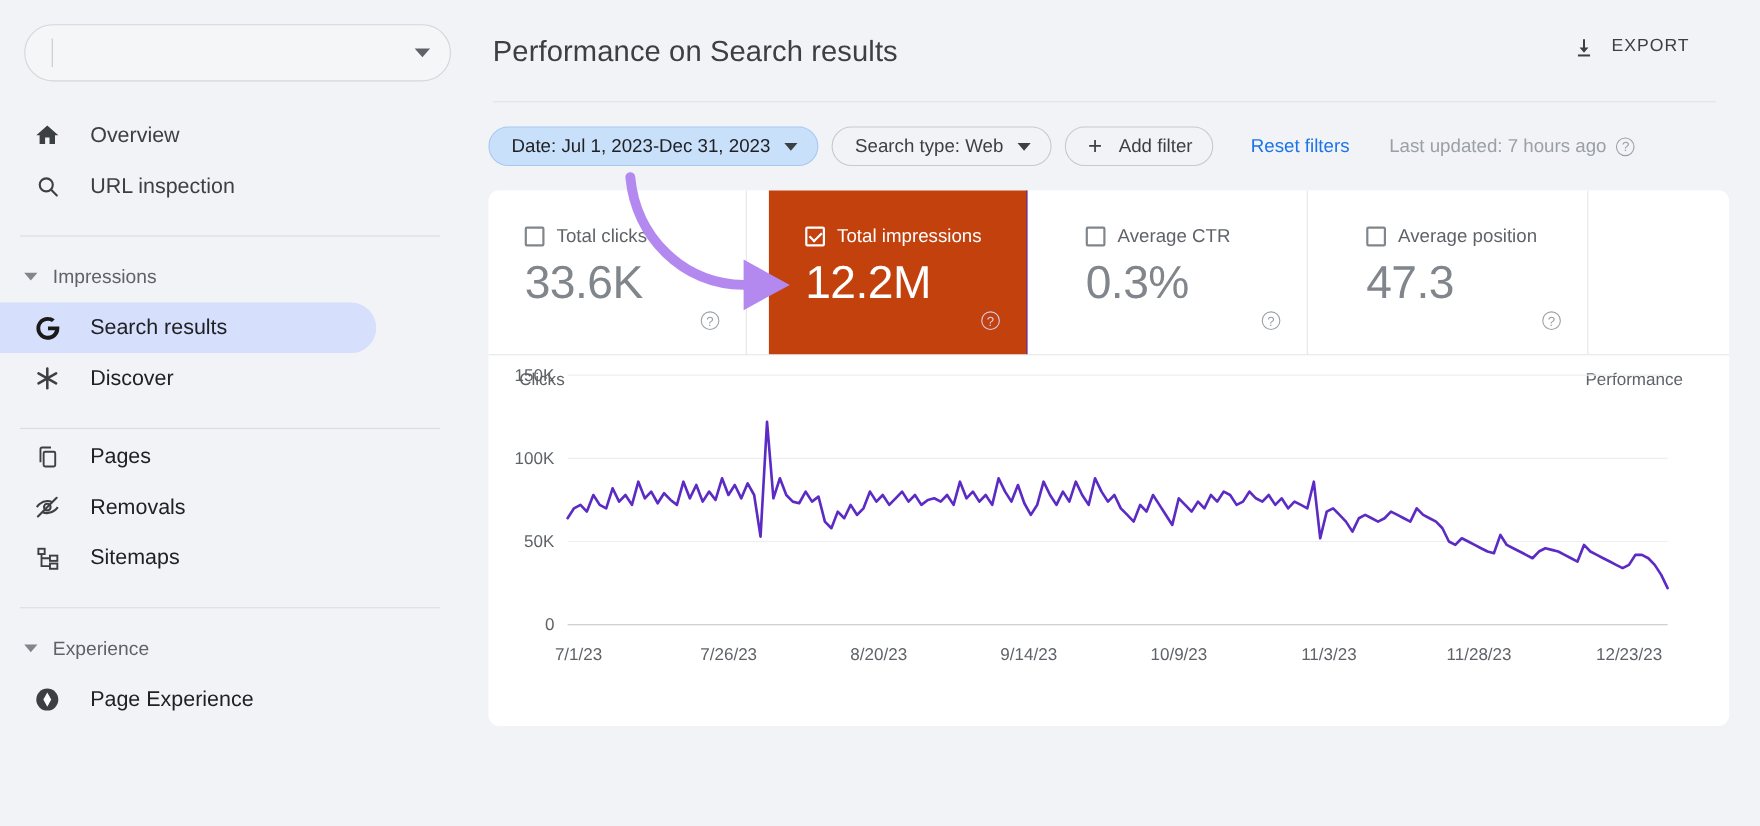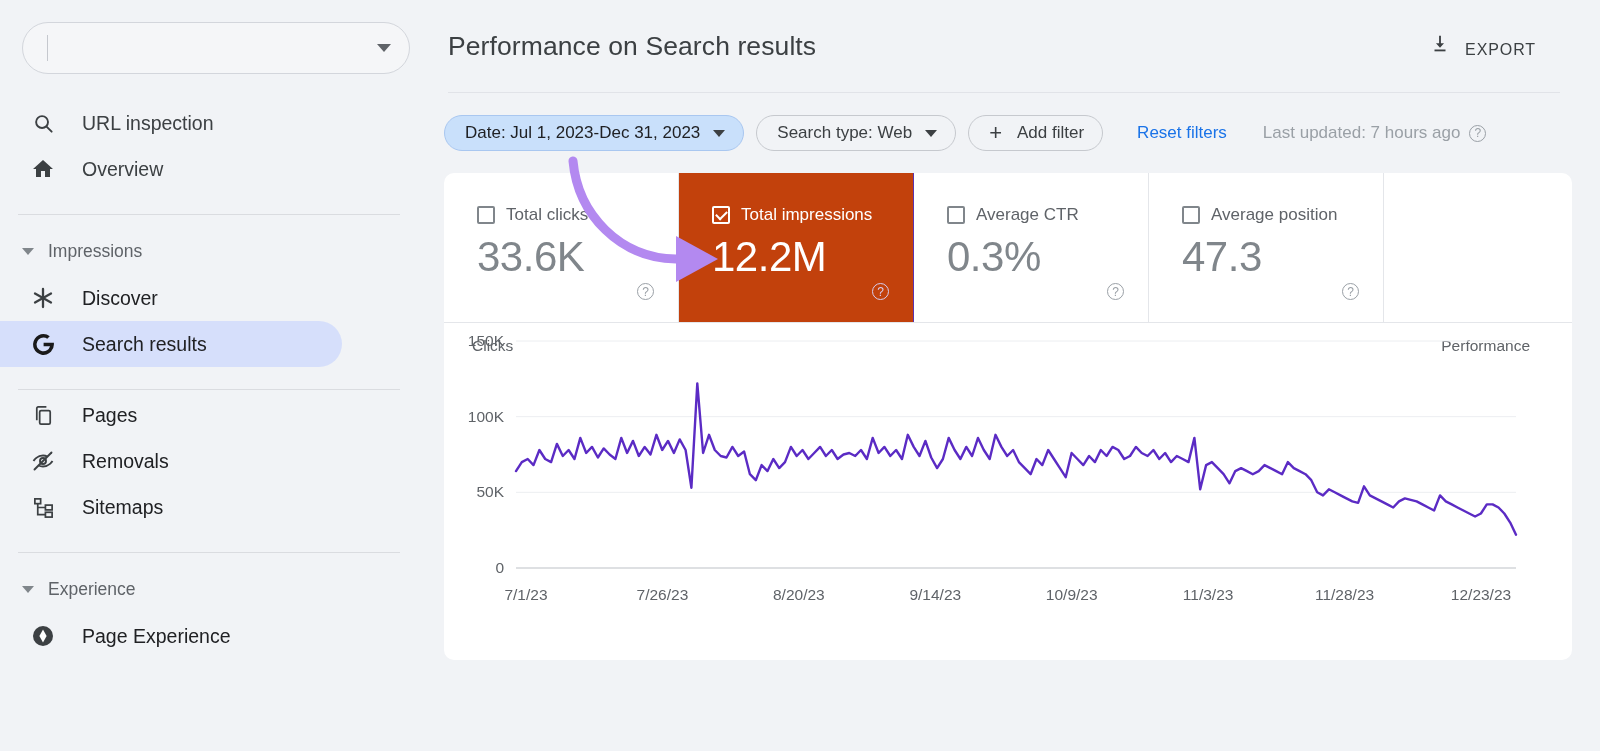--- a/index.html
+++ b/index.html
@@ -44,21 +44,21 @@
     border-right: 6px solid transparent; border-top: 7px solid #80868b;
   }
   .nav-sub { margin-top: 2px; }
   .nav-sub .nav-item { font-size: 19.5px; color: #202124; }
 
   
   .main { flex: 1; position: relative; padding: 0 28px 0 0; }
   .main-head { display: flex; align-items: center; height: 92px; padding-left: 18px; }
   .page-title { font-size: 26.5px; color: #3c4043; font-weight: 400; letter-spacing: .1px; }
   .export-btn {
-    margin-left: auto; display: flex; align-items: flex-end; gap: 14px;
+    margin-left: auto; display: flex; align-items: flex-start; gap: 14px;
     color: #3c4043; font-size: 16px; letter-spacing: .9px; cursor: pointer; padding-right: 36px;
   }
   .head-divider { height: 1px; background: #e1e3e8; margin-left: 18px; margin-right: 12px; }
 
   .filter-row { display: flex; align-items: center; gap: 12px; padding: 22px 0 0 14px; }
   .chip {
     height: 36px; border-radius: 20px; border: 1px solid #c6c9ce;
     display: flex; align-items: center; gap: 13px; padding: 0 18px 0 20px;
     font-size: 17px; color: #3c4043; background: transparent; cursor: pointer; white-space: nowrap;
   }
@@ -75,21 +75,21 @@
     width: 17px; height: 17px; border-radius: 50%; border: 1.4px solid #9aa0a6;
     color: #9aa0a6; font-size: 12px; display: flex; align-items: center;
     justify-content: center; line-height: 1; cursor: pointer; flex: 0 0 17px;
   }
 
   
   .panel {
     margin: 22px 0 0 14px; background: #fff; border-radius: 10px;
     height: 487px; overflow: hidden; position: relative;
   }
-  .metrics { display: flex; height: 150px; border-bottom: 1px solid #e4e6ea; }
+  .metrics { display: flex; height: 150px; border-bottom: 1px solid #e4e6ea; gap: 20px; }
   .metric {
     flex: 0 0 235px; padding: 32px 0 0 33px; position: relative;
     border-right: 1px solid #e4e6ea; cursor: pointer;
   }
   .metric.selected { background: #c2410c; border-right-color: #5b33ad; }
   .metric-head { display: flex; align-items: center; gap: 11px; }
   .checkbox {
     width: 18px; height: 18px; border: 2px solid #80868b; border-radius: 2px;
     flex: 0 0 18px; display: flex; align-items: center; justify-content: center;
   }
@@ -125,64 +125,64 @@
   <div class="sidebar">
 
     <div class="prop-selector">
       <div class="prop-cursor"></div>
       <div class="prop-caret-box">
         <div class="caret-down"></div>
       </div>
     </div>
 
     <div class="nav">
+
+      <div class="nav-item">
+        <span class="ico">
+          <svg width="24" height="24" viewBox="0 0 24 24" fill="#3c4043">
+              <path d="M10 20v-6h4v6h5v-8h3L12 3 2 12h3v8z"></path>
+            </svg>
+        </span>
+        <span>Overview</span>
+      </div>
 
       <div class="nav-item">
         <span class="ico">
           <svg width="23" height="23" viewBox="0 0 24 24" fill="none" stroke="#3c4043" stroke-width="2">
               <circle cx="10.5" cy="10.5" r="6.2"></circle>
               <line x1="15.2" y1="15.2" x2="20.5" y2="20.5" stroke-linecap="round"></line>
             </svg>
         </span>
         <span>URL inspection</span>
       </div>
 
-      <div class="nav-item">
-        <span class="ico">
-          <svg width="24" height="24" viewBox="0 0 24 24" fill="#3c4043">
-              <path d="M10 20v-6h4v6h5v-8h3L12 3 2 12h3v8z"></path>
-            </svg>
-        </span>
-        <span>Overview</span>
-      </div>
-
       <div class="nav-sep"></div>
 
       <div class="nav-group">
         <span class="group-caret"></span>
         <span>Impressions</span>
       </div>
       <div class="nav-sub">
+        <div class="nav-item active">
+          <span class="ico">
+            <svg width="25" height="25" viewBox="0 0 24 24" fill="#1a1a1a">
+                <path d="M12 2a10 10 0 1 0 7.1 17.05A9.94 9.94 0 0 0 22 12v-1.6h-9.9v3.3h6.2A6.6 6.6 0 1 1 12 5.3a6.4 6.4 0 0 1 3.6 1.1l2.4-2.4A9.93 9.93 0 0 0 12 2z"></path>
+              </svg>
+          </span>
+          <span>Search results</span>
+        </div>
         <div class="nav-item">
           <span class="ico">
             <svg width="24" height="24" viewBox="0 0 24 24" stroke="#3c4043" stroke-width="2.3" stroke-linecap="round">
                 <line x1="12" y1="3" x2="12" y2="21"></line>
                 <line x1="4" y1="7.5" x2="20" y2="16.5"></line>
                 <line x1="20" y1="7.5" x2="4" y2="16.5"></line>
               </svg>
           </span>
           <span>Discover</span>
-        </div>
-        <div class="nav-item active">
-          <span class="ico">
-            <svg width="25" height="25" viewBox="0 0 24 24" fill="#1a1a1a">
-                <path d="M12 2a10 10 0 1 0 7.1 17.05A9.94 9.94 0 0 0 22 12v-1.6h-9.9v3.3h6.2A6.6 6.6 0 1 1 12 5.3a6.4 6.4 0 0 1 3.6 1.1l2.4-2.4A9.93 9.93 0 0 0 12 2z"></path>
-              </svg>
-          </span>
-          <span>Search results</span>
         </div>
       </div>
 
       <div class="nav-sep"></div>
 
       <div class="nav-sub">
         <div class="nav-item">
           <span class="ico">
             <svg width="23" height="23" viewBox="0 0 24 24" fill="none" stroke="#3c4043" stroke-width="1.8">
                 <rect x="8" y="7" width="11" height="14" rx="1.4"></rect>

